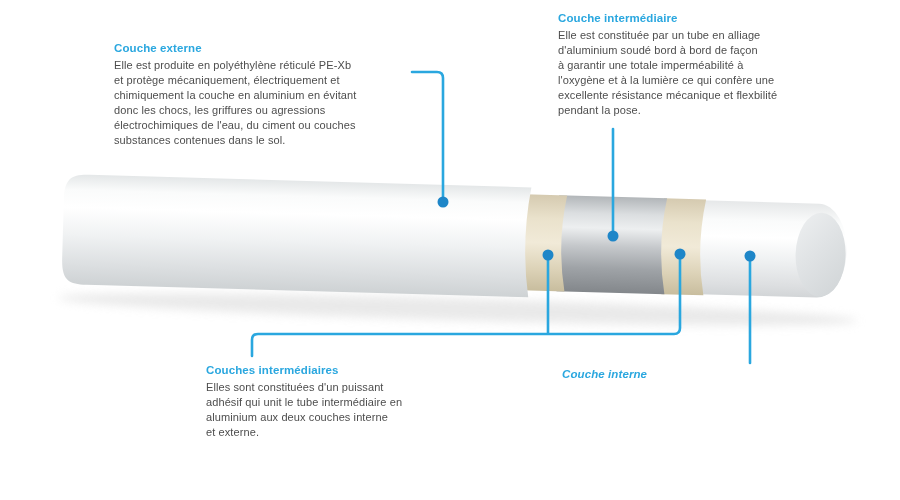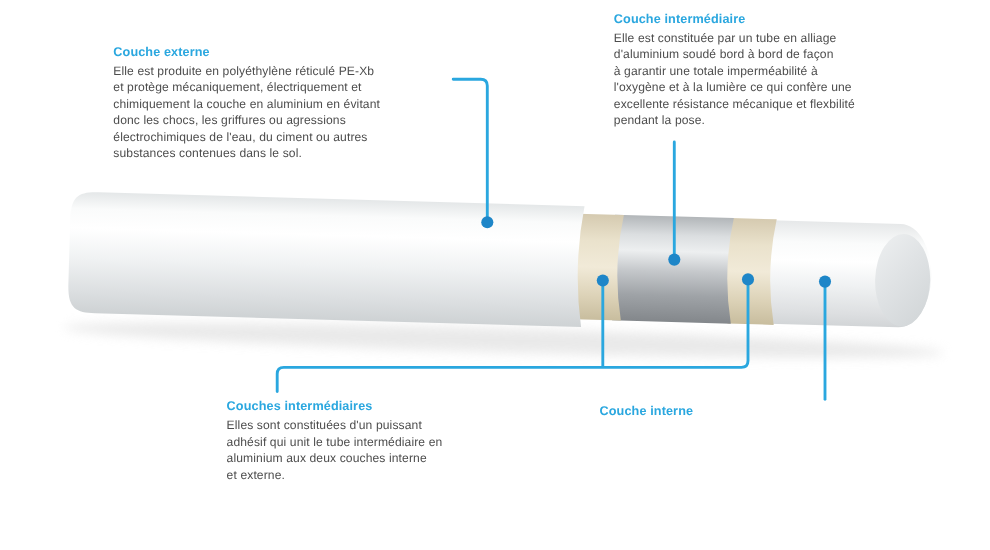--- a/index.html
+++ b/index.html
@@ -11,24 +11,24 @@
   #pipe-svg{position:absolute;left:0;top:0;}
   .callout{position:absolute;}
   .callout-title{
     font-size:11.5px;font-weight:bold;color:#2aa7df;
     margin:0 0 4px 0;letter-spacing:.1px;
   }
   .callout-body{
     font-size:11px;line-height:15px;color:#4d4d4d;
     white-space:pre-line;margin:0;letter-spacing:.1px;
   }
-  #callout-externe{left:103px;top:42px;}
+  #callout-externe{left:114px;top:42px;}
   #callout-intermediaire{left:558px;top:12px;}
   #callout-intermediaires{left:206px;top:364px;}
-  #callout-interne{left:545px;top:368px;}
+  #callout-interne{left:562px;top:368px;font-style:italic;}
 </style>
 </head>
 <body>
 
 <div id="stage">
 
   <svg id="pipe-svg" width="900" height="500" viewBox="0 0 900 500">
     <defs>
       <linearGradient id="gradOuter" x1="0" y1="0" x2="0" y2="1">
         <stop offset="0" stop-color="#e4e7e8"></stop>
@@ -101,21 +101,21 @@
       <circle cx="750" cy="256" r="5.5"></circle>
     </g>
   </svg>
 
   <div class="callout" id="callout-externe">
     <div class="callout-title">Couche externe</div>
     <div class="callout-body">Elle est produite en polyéthylène réticulé PE-Xb
 et protège mécaniquement, électriquement et
 chimiquement la couche en aluminium en évitant
 donc les chocs, les griffures ou agressions
-électrochimiques de l'eau, du ciment ou autres
+électrochimiques de l'eau, du ciment ou couches
 substances contenues dans le sol.</div>
   </div>
 
   <div class="callout" id="callout-intermediaires">
     <div class="callout-title">Couches intermédiaires</div>
     <div class="callout-body">Elles sont constituées d'un puissant
 adhésif qui unit le tube intermédiaire en
 aluminium aux deux couches interne
 et externe.</div>
   </div>

